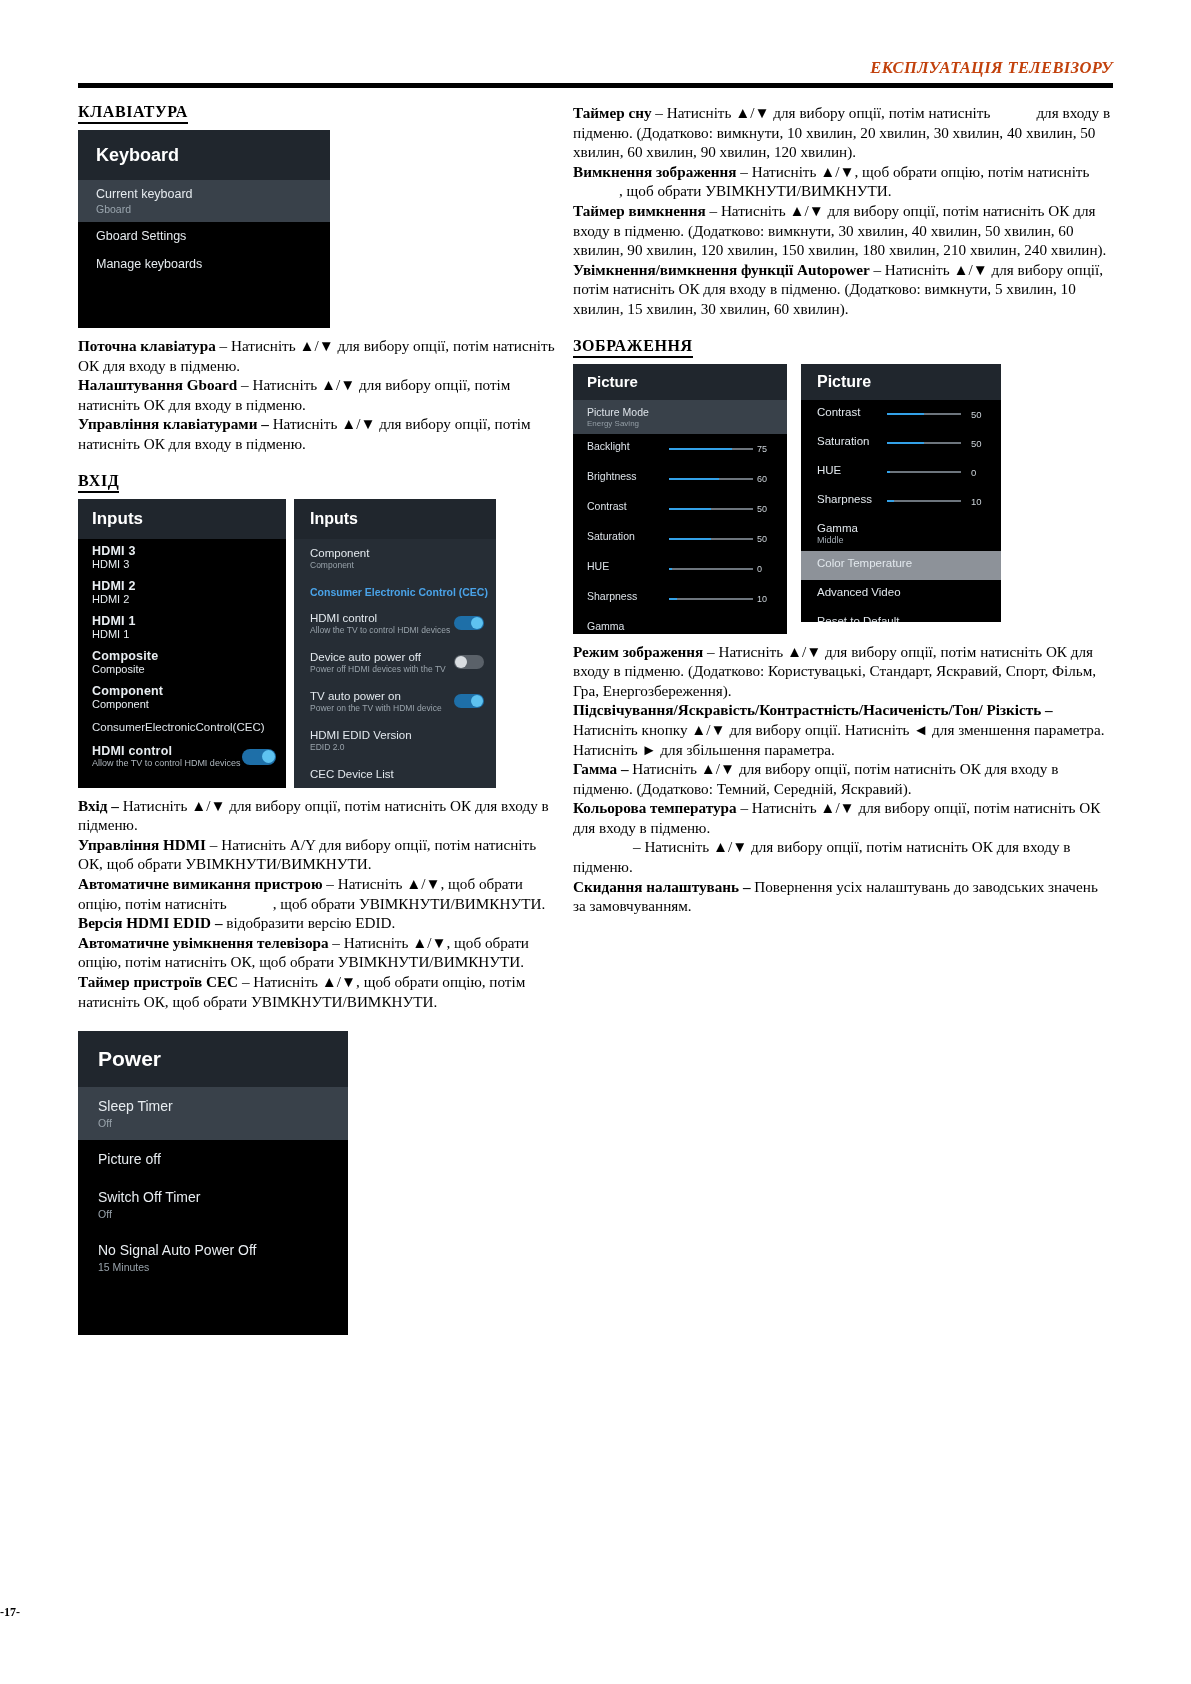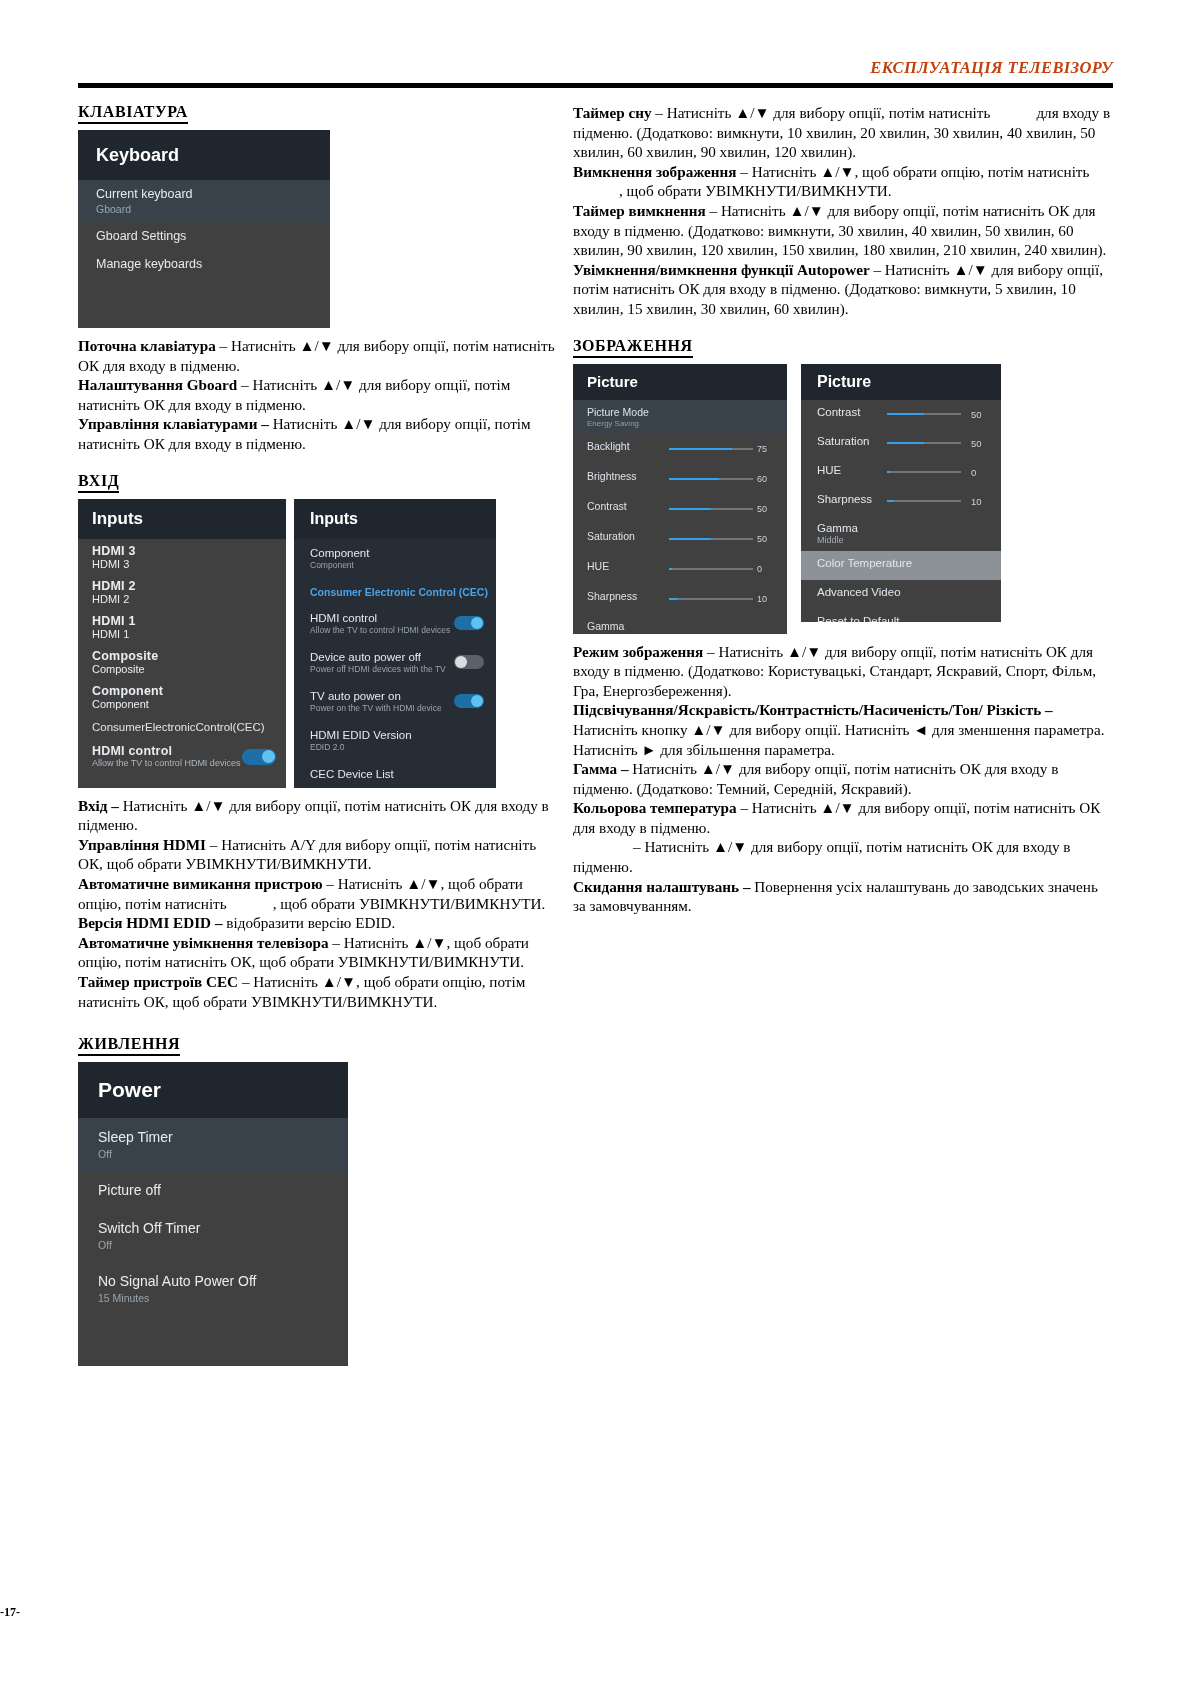--- a/index.html
+++ b/index.html
@@ -67,21 +67,21 @@
     text-align:left;
   }
   p.body b{font-weight:bold;}
   .spacer-8{height:8px;}
   .spacer-14{height:14px;}
   .spacer-20{height:20px;}
   .gap-ok{display:inline-block;width:46px;}
 
   
   .tv{
-    background:#404040;
+    background:#000000;
     color:#e9eef2;
     font-family:"Liberation Sans", sans-serif;
     position:relative;
     overflow:hidden;
   }
   .tv-title{
     background:#20262d;
     font-weight:bold;
     color:#ffffff;
   }
@@ -288,23 +288,20 @@
 
     <div class="spacer-8"></div>
     <p class="body"><b>Вхід –</b><span> Натисніть ▲/▼ для вибору опції, потім натисніть ОК для входу в підменю.</span></p>
     <p class="body"><b>Управління HDMI</b><span> – Натисніть A/Y для вибору опції, потім натисніть ОК, щоб обрати УВІМКНУТИ/ВИМКНУТИ.</span></p>
     <p class="body"><b>Автоматичне вимикання пристрою</b><span> – Натисніть ▲/▼, щоб обрати опцію, потім натисніть</span><span class="gap-ok"></span><span>, щоб обрати УВІМКНУТИ/ВИМКНУТИ.</span></p>
     <p class="body"><b>Версія HDMI EDID –</b><span> відобразити версію EDID.</span></p>
     <p class="body"><b>Автоматичне увімкнення телевізора</b><span> – Натисніть ▲/▼, щоб обрати опцію, потім натисніть ОК, щоб обрати УВІМКНУТИ/ВИМКНУТИ.</span></p>
     <p class="body"><b>Таймер пристроїв СЕС</b><span> – Натисніть ▲/▼, щоб обрати опцію, потім натисніть ОК, щоб обрати УВІМКНУТИ/ВИМКНУТИ.</span></p>
 
     <div class="spacer-20"></div>
-    <div class="sec-head-wrap">
-      <div class="sec-head">ЖИВЛЕННЯ</div>
-    </div>
 
     <div class="tv" id="power-panel">
       <div class="tv-title">Power</div>
       <div class="prow tv-row sel">
         <span class="t1">Sleep Timer</span>
         <span class="t2">Off</span>
       </div>
       <div class="prow tv-row">
         <span class="t1">Picture off</span>
       </div>

